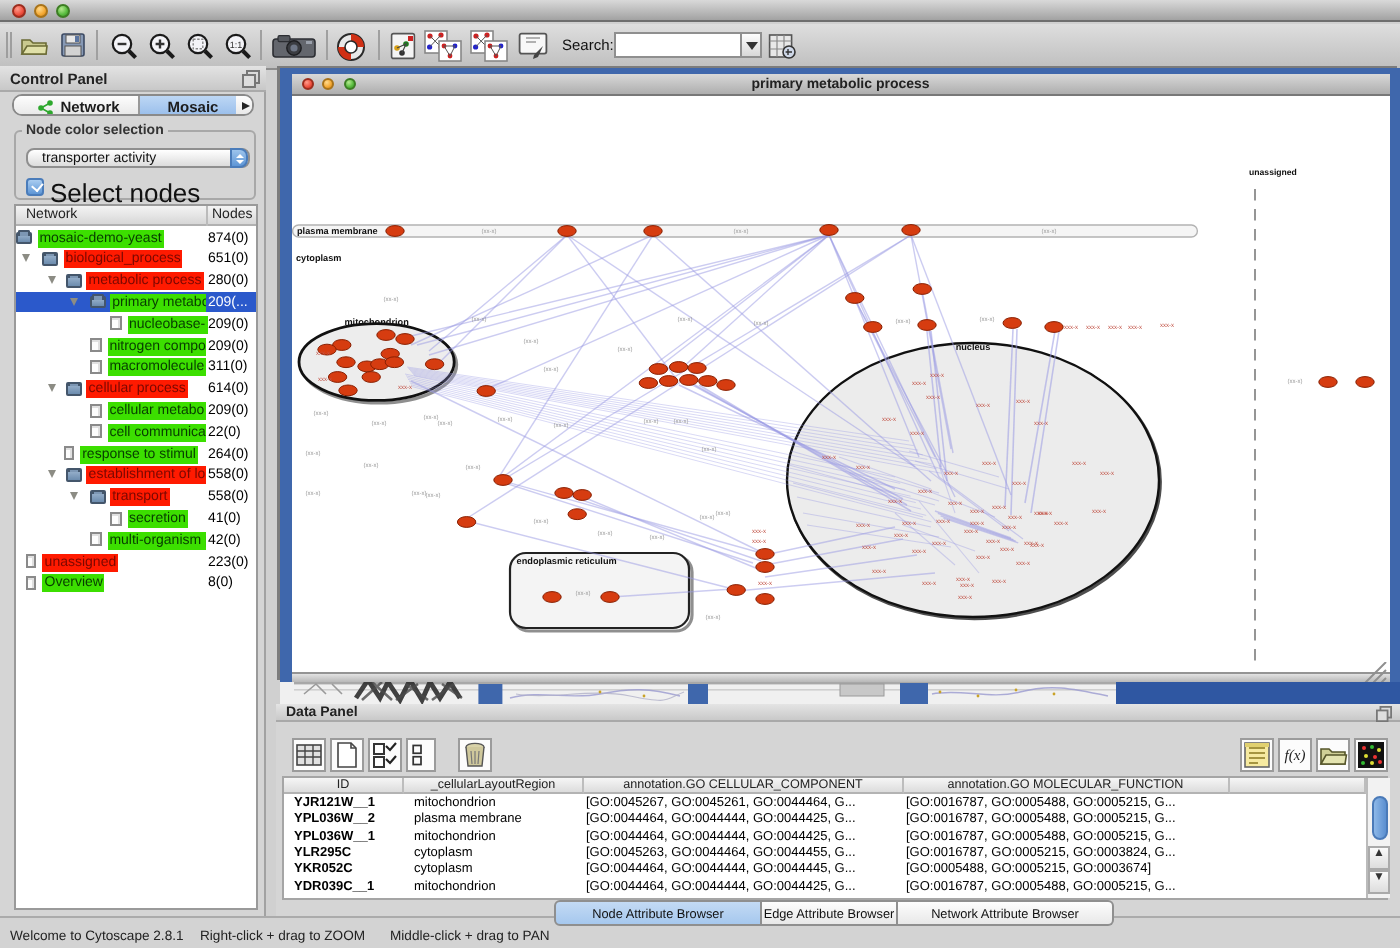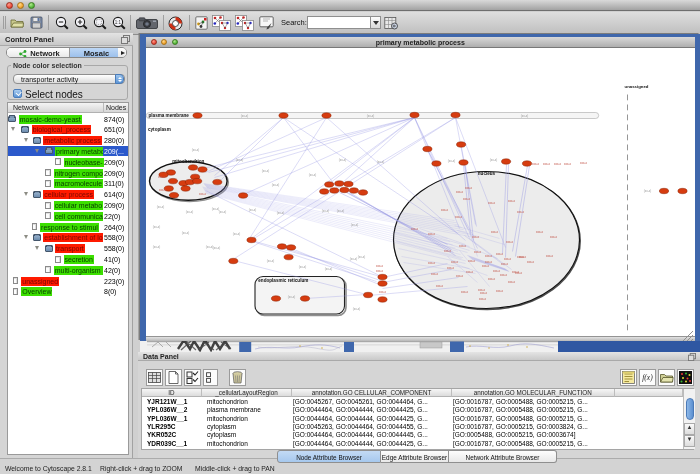--- a/index.html
+++ b/index.html
@@ -38,21 +38,21 @@
   border:1px solid #4a7cba; }
 #combo .step i { position:absolute; left:2px; width:0; height:0;
   border-left:2.2px solid transparent; border-right:2.2px solid transparent; }
 #combo .step .up { top:1.5px; border-bottom:2.8px solid #fff; }
 #combo .step .dn { bottom:1.5px; border-top:2.8px solid #fff; }
 #chk { position:absolute; left:13px; top:56px; width:8.5px; height:8.5px;
   border:1px solid #4a7cba; border-radius:2px;
   background:linear-gradient(#a9ccf0,#5e96d6); }
 #chk:after { content:""; position:absolute; left:1.5px; top:1px; width:4px; height:2.5px;
   border-left:1.6px solid #fff; border-bottom:1.6px solid #fff; transform:rotate(-50deg); }
-#chklbl { position:absolute; left:25px; top:56px; font-size:10px; color:#111; }
+#chklbl { position:absolute; left:25px; top:56px; font-size:13px; color:#111; }
 #tree { position:absolute; left:7px; top:69px; width:122px; height:353px;
   background:#fff; border:1px solid #9a9a9a; overflow:hidden; }
 #tree .thead { position:absolute; left:0; top:0; width:100%; height:10px;
   background:linear-gradient(#f4f4f4,#d7d7d7); border-bottom:1px solid #b1b1b1;
   font-size:7px; color:#222; }
 .trow { position:absolute; height:10px; font-size:7px; color:#000; white-space:nowrap; }
 .tlab { position:absolute; top:0.5px; height:9px; line-height:9px; padding:0 1px; }
 .tnum { position:absolute; left:96px; top:0.5px; line-height:9px; }
 .gbg { background:#3cdf00; color:#073c00; }
 .rbg { background:#ff1a00; color:#7a0800; }

